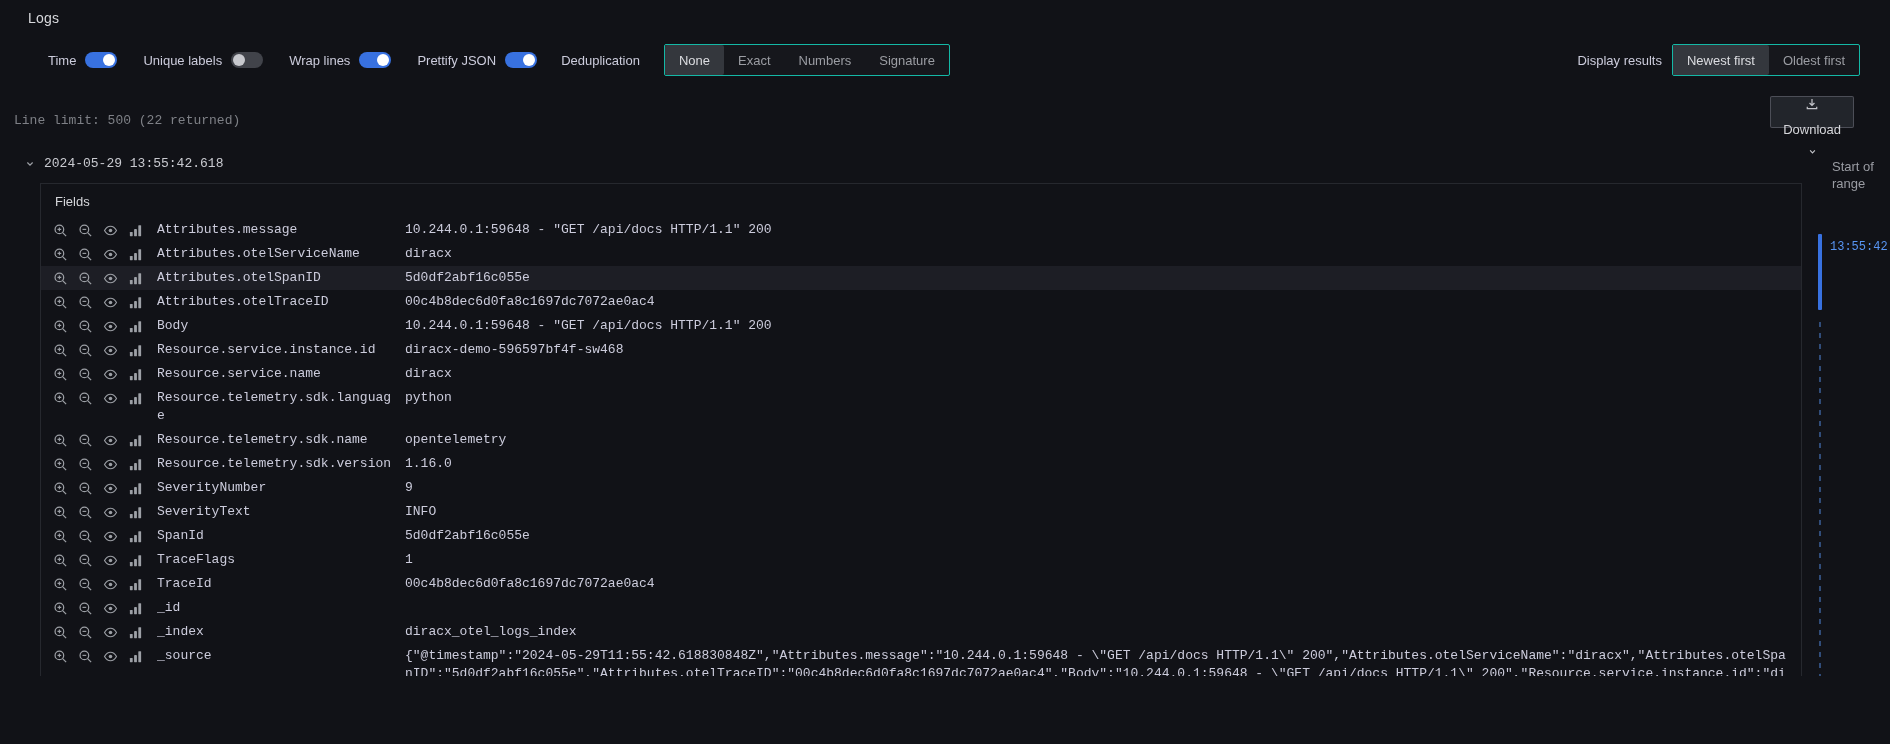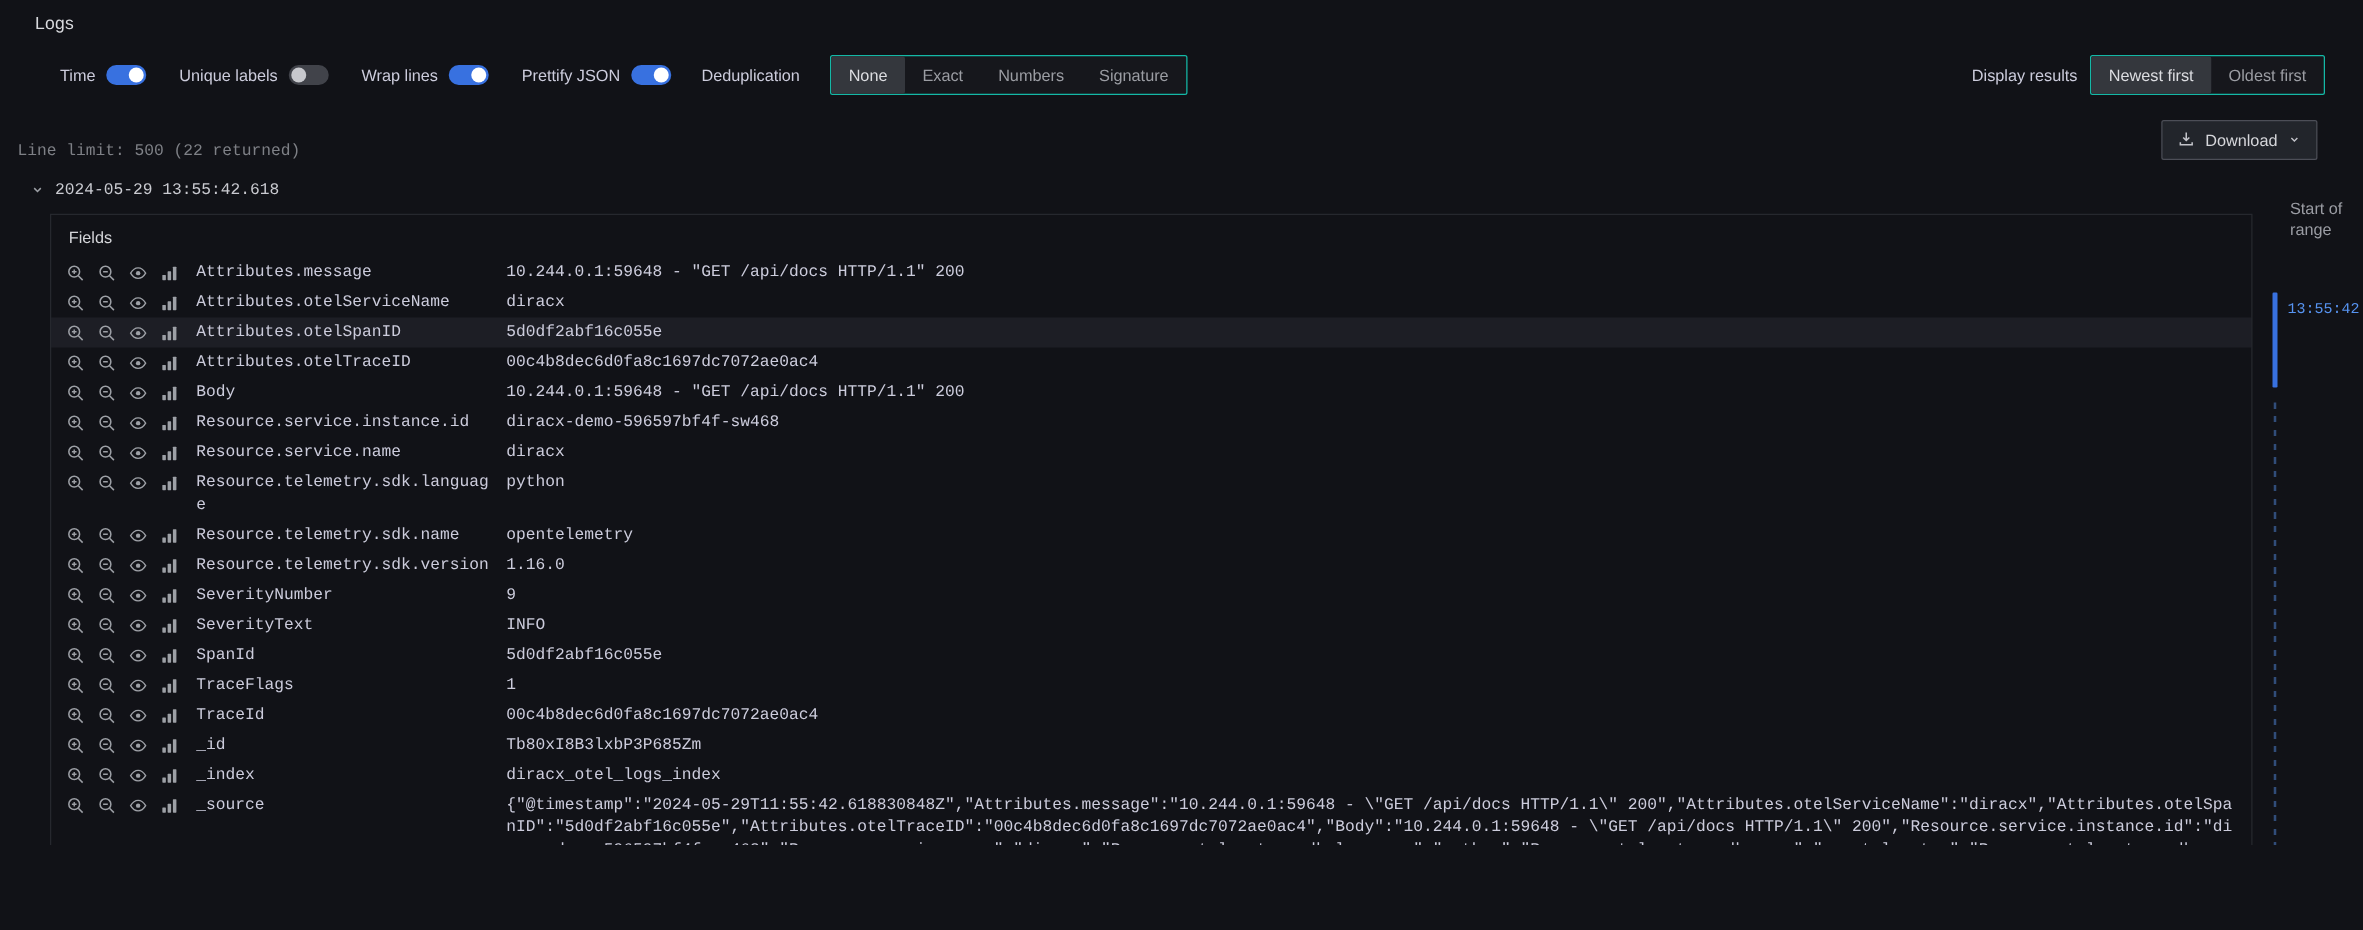--- a/index.html
+++ b/index.html
@@ -54,26 +54,26 @@
 
   
   .meta-row {
     margin-top: 14px; padding: 0 36px 0 14px;
     display: flex; justify-content: space-between; align-items: flex-end;
   }
   .line-limit { font-family: "Liberation Mono", "DejaVu Sans Mono", monospace; font-size: 13px; color: var(--text-dim); }
   .download-btn {
     display: inline-flex; align-items: center; gap: 8px; height: 32px; padding: 0 12px;
     background: #22252b; border: 1px solid rgba(204,204,220,.25); border-radius: 2px;
-    color: #d5d6da; font-family: "Liberation Sans", sans-serif; font-size: 13px; cursor: pointer;
+    color: #d5d6da; font-family: "Liberation Sans", sans-serif; font-size: 13px; cursor: pointer; flex-direction: column;
   }
   .download-btn .icon { color: #c3c4ca; }
 
   
-  .log-row-header { margin-top: 16px; padding-left: 24px; display: flex; align-items: center; gap: 8px; cursor: pointer; }
+  .log-row-header { margin-top: 28px; padding-left: 24px; display: flex; align-items: center; gap: 8px; cursor: pointer; }
   .log-row-header .icon { color: var(--icon); display: inline-flex; }
   .log-ts { font-family: "Liberation Mono", "DejaVu Sans Mono", monospace; font-size: 13px; color: #c9cad0; }
 
   
   .fields-panel { margin: 12px 88px 0 40px; border: 1px solid var(--border); padding: 8px 0 12px; }
   .fields-title { padding: 2px 0 9px 14px; font-size: 13px; color: #d5d6da; }
   .field-row { display: flex; align-items: flex-start; padding: 3px 12px; }
   .field-row.highlighted { background: rgba(204,204,220,.07); }
   .row-icons { display: flex; gap: 10px; flex: 0 0 104px; color: var(--icon); padding-top: 2px; }
   .row-icons .icon { display: inline-flex; cursor: pointer; }
@@ -723,21 +723,20 @@
       </span>
       <span class="icon">
         <svg width="15" height="15" viewBox="0 0 16 16">
                 <rect x="2" y="9.5" width="3" height="4.5" rx="0.5" fill="currentColor"></rect>
                 <rect x="6.5" y="6.5" width="3" height="7.5" rx="0.5" fill="currentColor"></rect>
                 <rect x="11" y="2.5" width="3" height="11.5" rx="0.5" fill="currentColor"></rect>
               </svg>
       </span>
     </div>
     <div class="field-key">_id</div>
-    <div class="field-value">Tb80xI8B3lxbP3P685Zm</div>
   </div>
 
   <div class="field-row">
     <div class="row-icons">
       <span class="icon">
         <svg width="15" height="15" viewBox="0 0 16 16" fill="none">
                 <circle cx="6.8" cy="6.8" r="4.6" stroke="currentColor" stroke-width="1.3"></circle>
                 <path d="M10.3 10.3 L14 14" stroke="currentColor" stroke-width="1.3"></path>
                 <path d="M4.8 6.8 h4 M6.8 4.8 v4" stroke="currentColor" stroke-width="1.2"></path>
               </svg>

